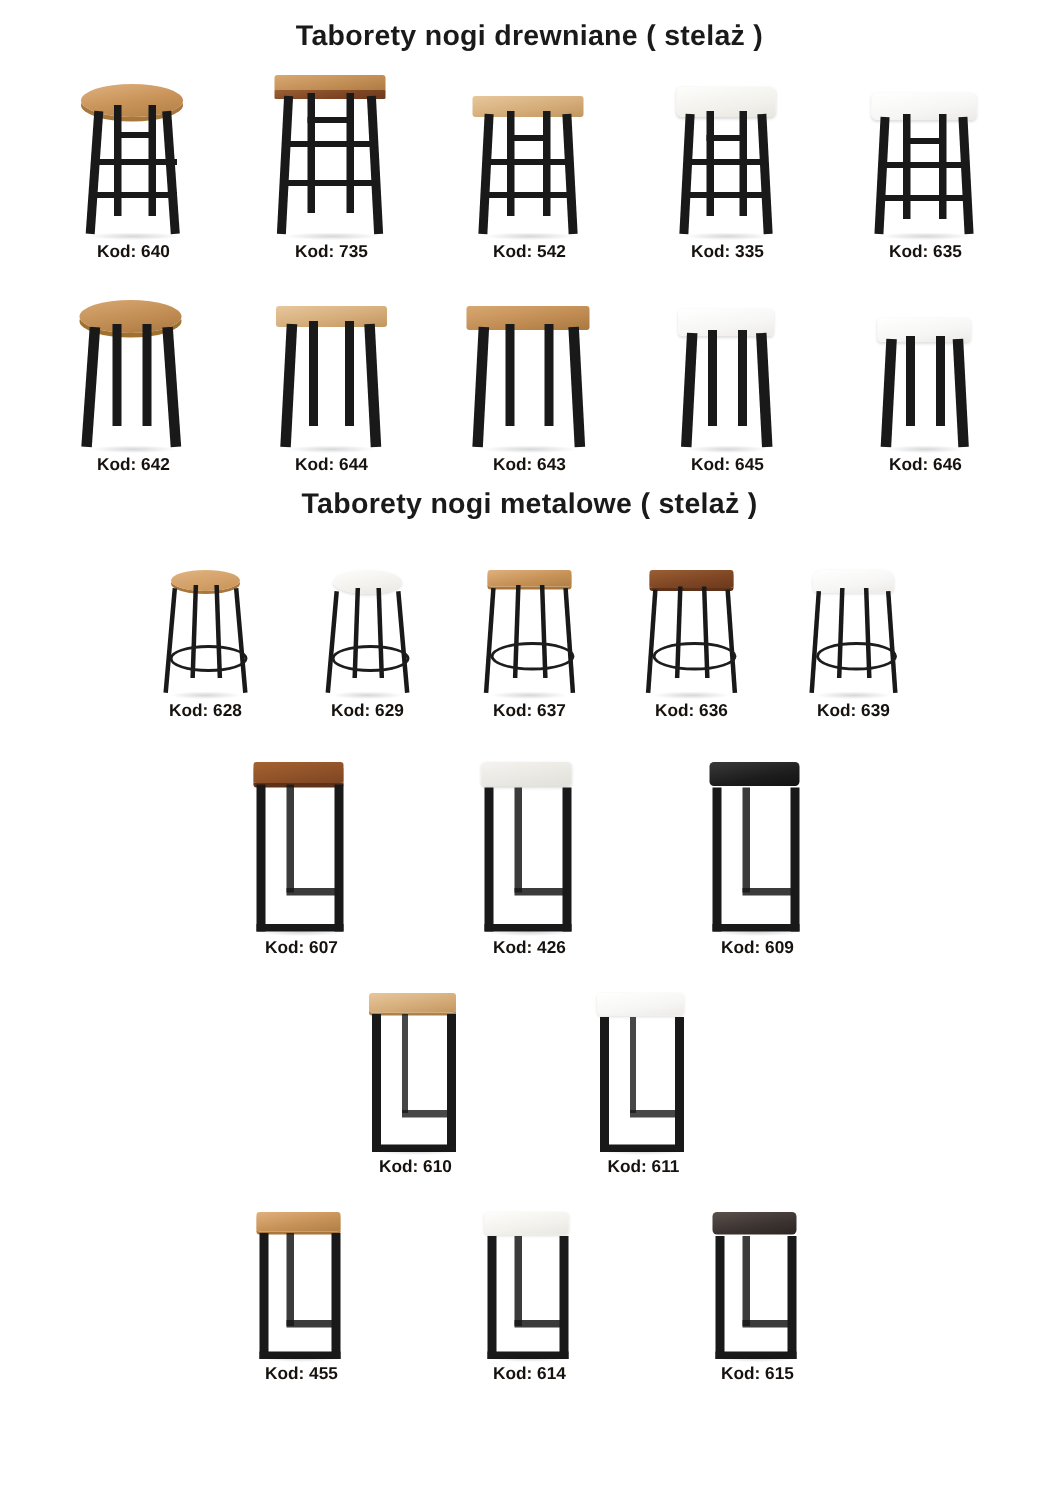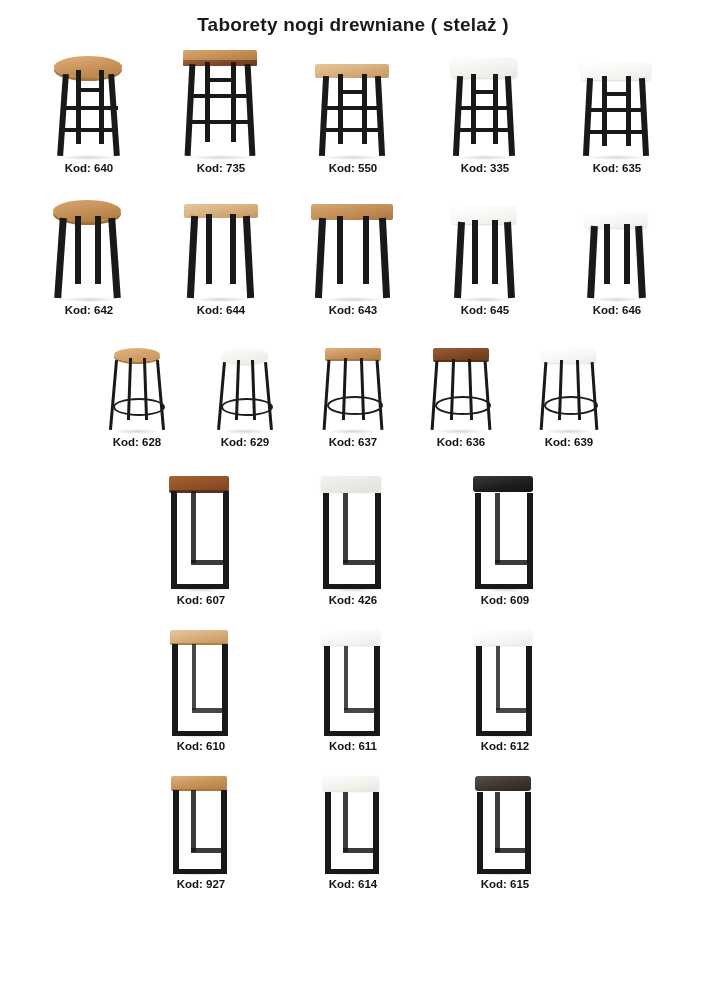--- a/index.html
+++ b/index.html
@@ -146,21 +146,21 @@
           <div class="leg" style="left:10px;top:18px;width:6px;height:80px;transform:rotate(3deg);"></div>
           <div class="leg" style="left:66px;top:18px;width:6px;height:80px;transform:rotate(-3deg);"></div>
           <div class="leg" style="left:27px;top:16px;width:5px;height:70px;"></div>
           <div class="leg" style="left:51px;top:16px;width:5px;height:70px;"></div>
           <div class="rail" style="left:12px;top:48px;width:58px;height:4px;"></div>
           <div class="rail" style="left:12px;top:70px;width:58px;height:4px;"></div>
           <div class="rail" style="left:27px;top:32px;width:28px;height:4px;"></div>
           <div class="shadow-soft"></div>
         </div>
       </div>
-      <div class="caption">Kod: 550</div>
+      <div class="caption">Kod: 542</div>
     </div>
 
     <div class="cell">
       <div class="thumb" style="width:110px;height:112px;">
         <div class="stool" style="width:80px;height:102px;">
           <div class="seat-sq cream" style="left:6px;top:2px;width:66px;height:20px;border-radius:4px;box-shadow:0 1px 2px rgba(0,0,0,0.15);"></div>
           <div class="leg" style="left:10px;top:20px;width:6px;height:80px;transform:rotate(3deg);"></div>
           <div class="leg" style="left:62px;top:20px;width:6px;height:80px;transform:rotate(-3deg);"></div>
           <div class="leg" style="left:26px;top:18px;width:5px;height:70px;"></div>
           <div class="leg" style="left:48px;top:18px;width:5px;height:70px;"></div>
@@ -257,20 +257,21 @@
           <div class="leg" style="left:56px;top:18px;width:7px;height:72px;transform:rotate(-3deg);"></div>
           <div class="leg" style="left:23px;top:16px;width:6px;height:60px;"></div>
           <div class="leg" style="left:43px;top:16px;width:6px;height:60px;"></div>
           <div class="shadow-soft"></div>
         </div>
       </div>
       <div class="caption">Kod: 646</div>
     </div>
   </div>
 
+  <div class="section-title" id="title-2">Taborety nogi metalowe ( stelaż )</div>
 
   <div class="row" style="margin-top:26px; gap:12px;">
 
     <div class="cell">
       <div class="thumb" style="width:96px;height:90px;">
         <div class="stool" style="width:66px;height:84px;">
           <div class="seat-round" style="left:10px;top:0px;width:46px;height:14px;background:linear-gradient(170deg,#e2b481,#c79257);box-shadow:0 2px 0 #a9763c;"></div>
           <div class="leg" style="left:8px;top:12px;width:3px;height:70px;transform:rotate(5deg);"></div>
           <div class="leg" style="left:55px;top:12px;width:3px;height:70px;transform:rotate(-5deg);"></div>
           <div class="leg" style="left:24px;top:10px;width:3px;height:62px;transform:rotate(2deg);"></div>
@@ -417,51 +418,37 @@
           <div class="leg" style="left:60px;top:16px;width:6px;height:90px;"></div>
           <div class="rail" style="left:10px;top:101px;width:56px;height:5px;"></div>
           <div class="rail" style="left:30px;top:16px;width:4px;height:64px;opacity:0.8;"></div>
           <div class="rail" style="left:30px;top:78px;width:32px;height:5px;opacity:0.8;"></div>
           <div class="shadow-soft"></div>
         </div>
       </div>
       <div class="caption">Kod: 611</div>
     </div>
 
-    <div class="cell">
-      <div class="thumb" style="width:100px;height:112px;">
-        <div class="stool" style="width:78px;height:106px;">
-          <div class="seat-sq white" style="left:8px;top:0px;width:58px;height:15px;border-radius:3px;box-shadow:0 1px 2px rgba(0,0,0,0.12);"></div>
-          <div class="leg" style="left:10px;top:16px;width:6px;height:90px;"></div>
-          <div class="leg" style="left:60px;top:16px;width:6px;height:90px;"></div>
-          <div class="rail" style="left:10px;top:101px;width:56px;height:5px;"></div>
-          <div class="rail" style="left:30px;top:16px;width:4px;height:64px;opacity:0.8;"></div>
-          <div class="rail" style="left:30px;top:78px;width:32px;height:5px;opacity:0.8;"></div>
-          <div class="shadow-soft"></div>
-        </div>
-      </div>
-      <div class="caption">Kod: 612</div>
-    </div>
   </div>
 
   <div class="row" style="margin-top:18px; gap:52px;">
 
     <div class="cell">
       <div class="thumb" style="width:100px;height:104px;">
         <div class="stool" style="width:76px;height:98px;">
           <div class="seat-sq wood-oak" style="left:8px;top:0px;width:56px;height:13px;border-radius:2px;box-shadow:0 2px 0 #a9763c;"></div>
           <div class="leg" style="left:10px;top:14px;width:6px;height:84px;"></div>
           <div class="leg" style="left:58px;top:14px;width:6px;height:84px;"></div>
           <div class="rail" style="left:10px;top:93px;width:54px;height:5px;"></div>
           <div class="rail" style="left:28px;top:14px;width:5px;height:62px;opacity:0.85;"></div>
           <div class="rail" style="left:28px;top:72px;width:32px;height:5px;opacity:0.85;"></div>
           <div class="shadow-soft"></div>
         </div>
       </div>
-      <div class="caption">Kod: 927</div>
+      <div class="caption">Kod: 455</div>
     </div>
 
     <div class="cell">
       <div class="thumb" style="width:100px;height:104px;">
         <div class="stool" style="width:76px;height:98px;">
           <div class="seat-sq cream" style="left:8px;top:0px;width:56px;height:15px;border-radius:3px;box-shadow:0 1px 2px rgba(0,0,0,0.13);"></div>
           <div class="leg" style="left:10px;top:16px;width:6px;height:82px;"></div>
           <div class="leg" style="left:58px;top:16px;width:6px;height:82px;"></div>
           <div class="rail" style="left:10px;top:93px;width:54px;height:5px;"></div>
           <div class="rail" style="left:28px;top:16px;width:5px;height:60px;opacity:0.85;"></div>

